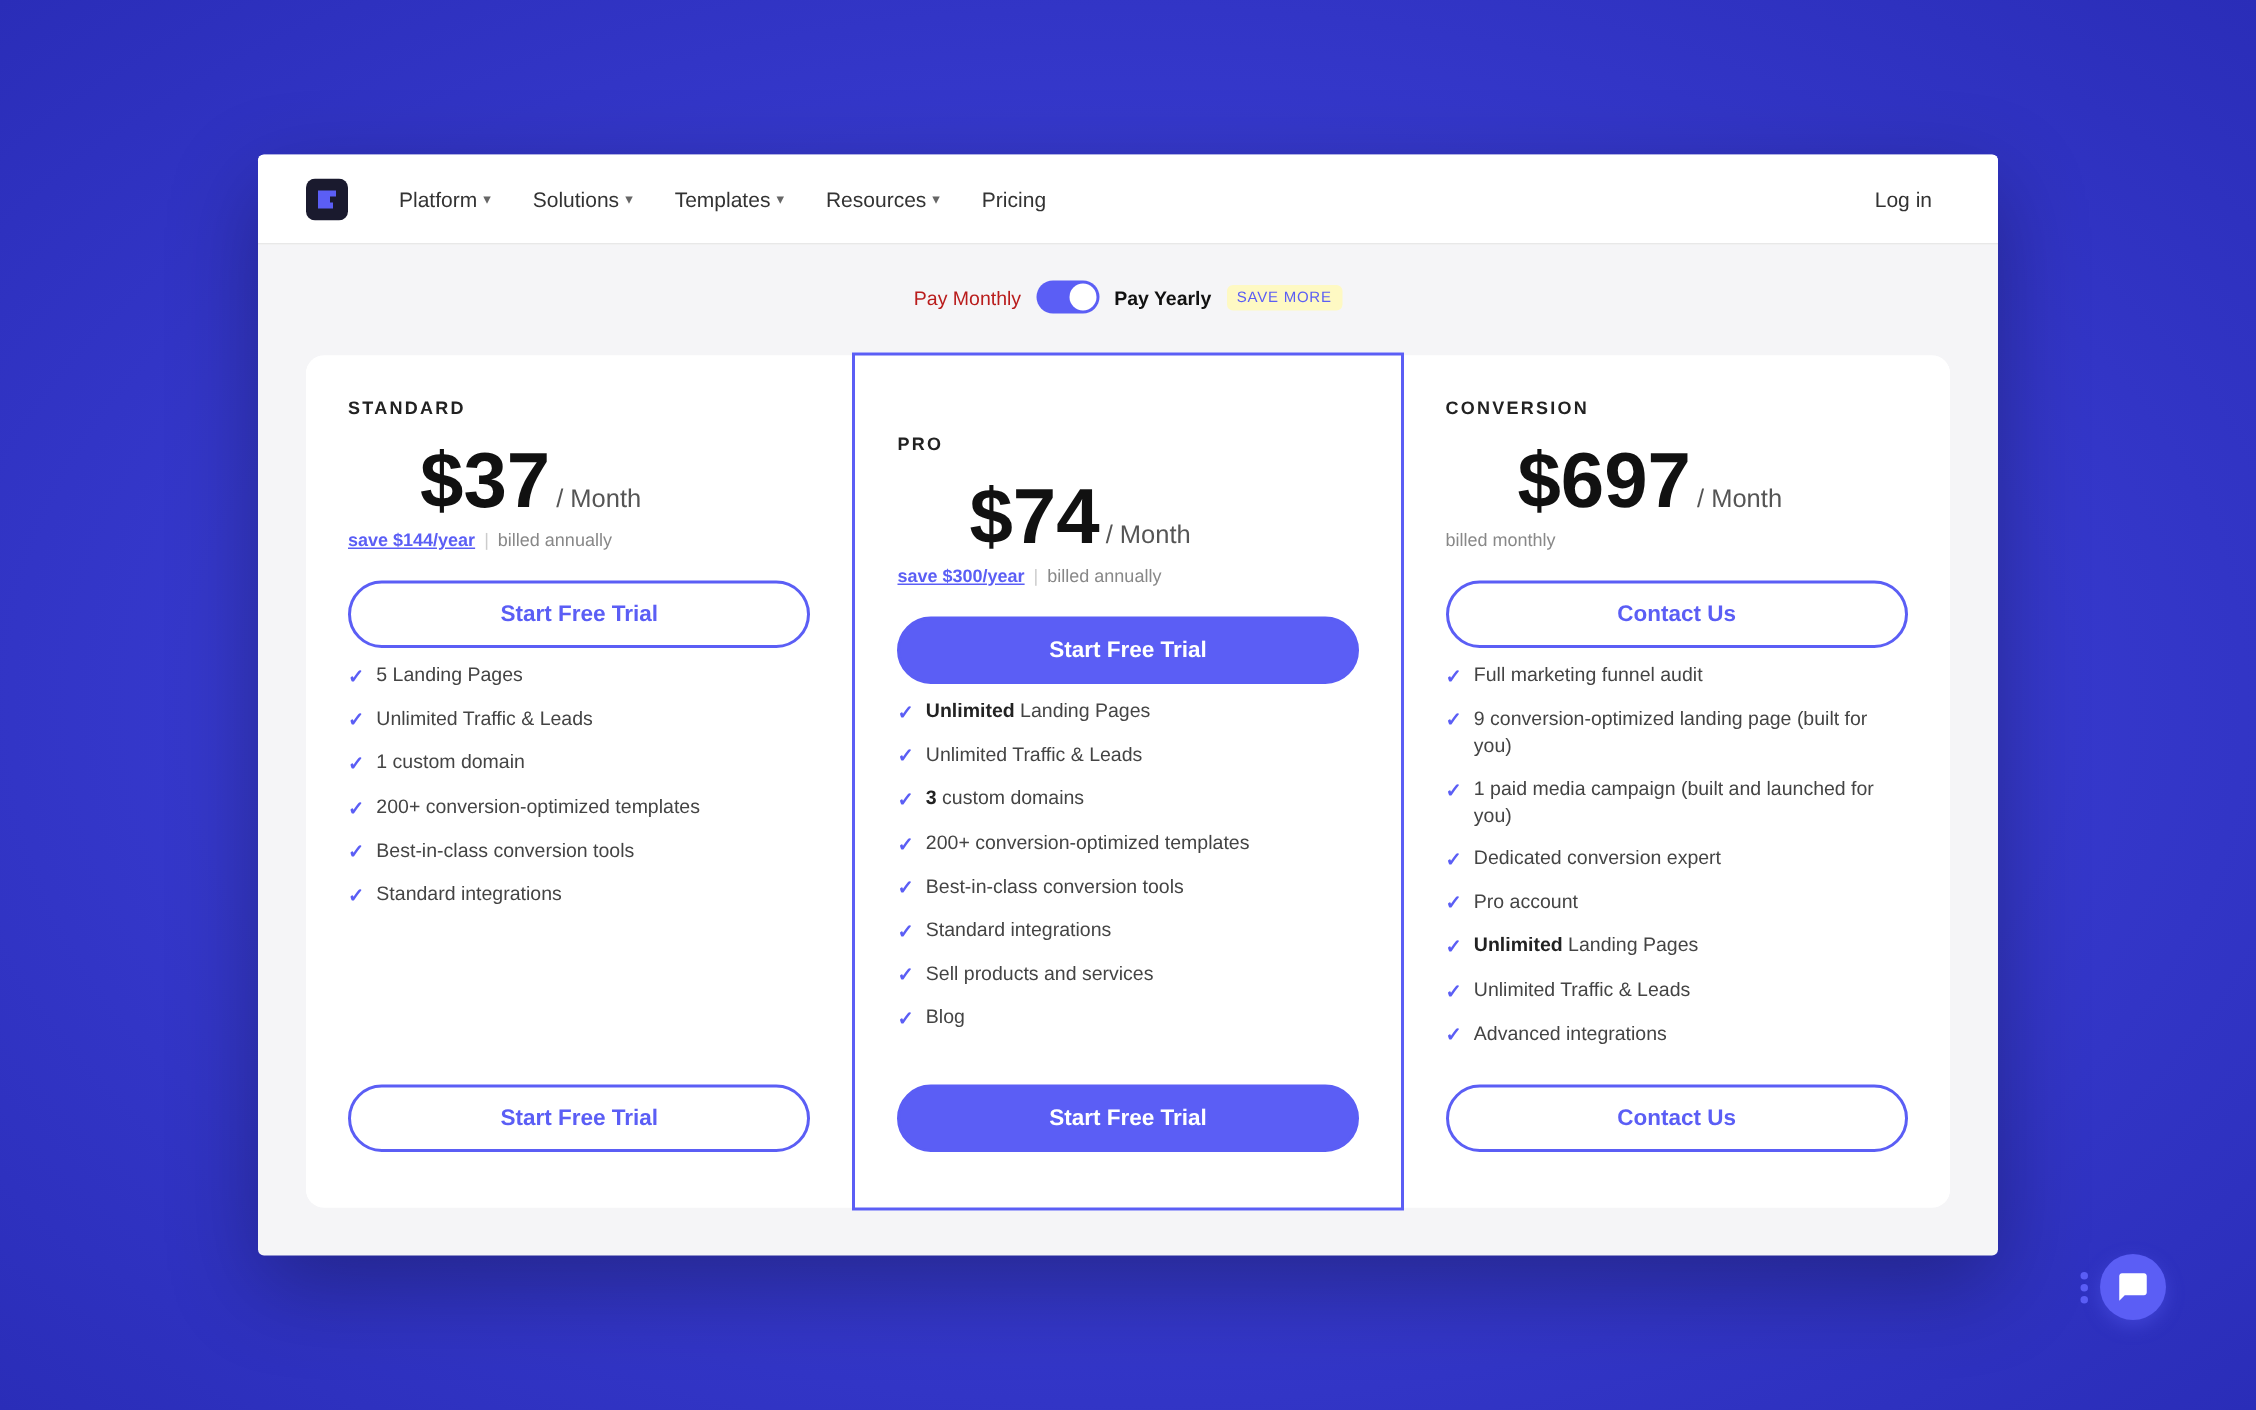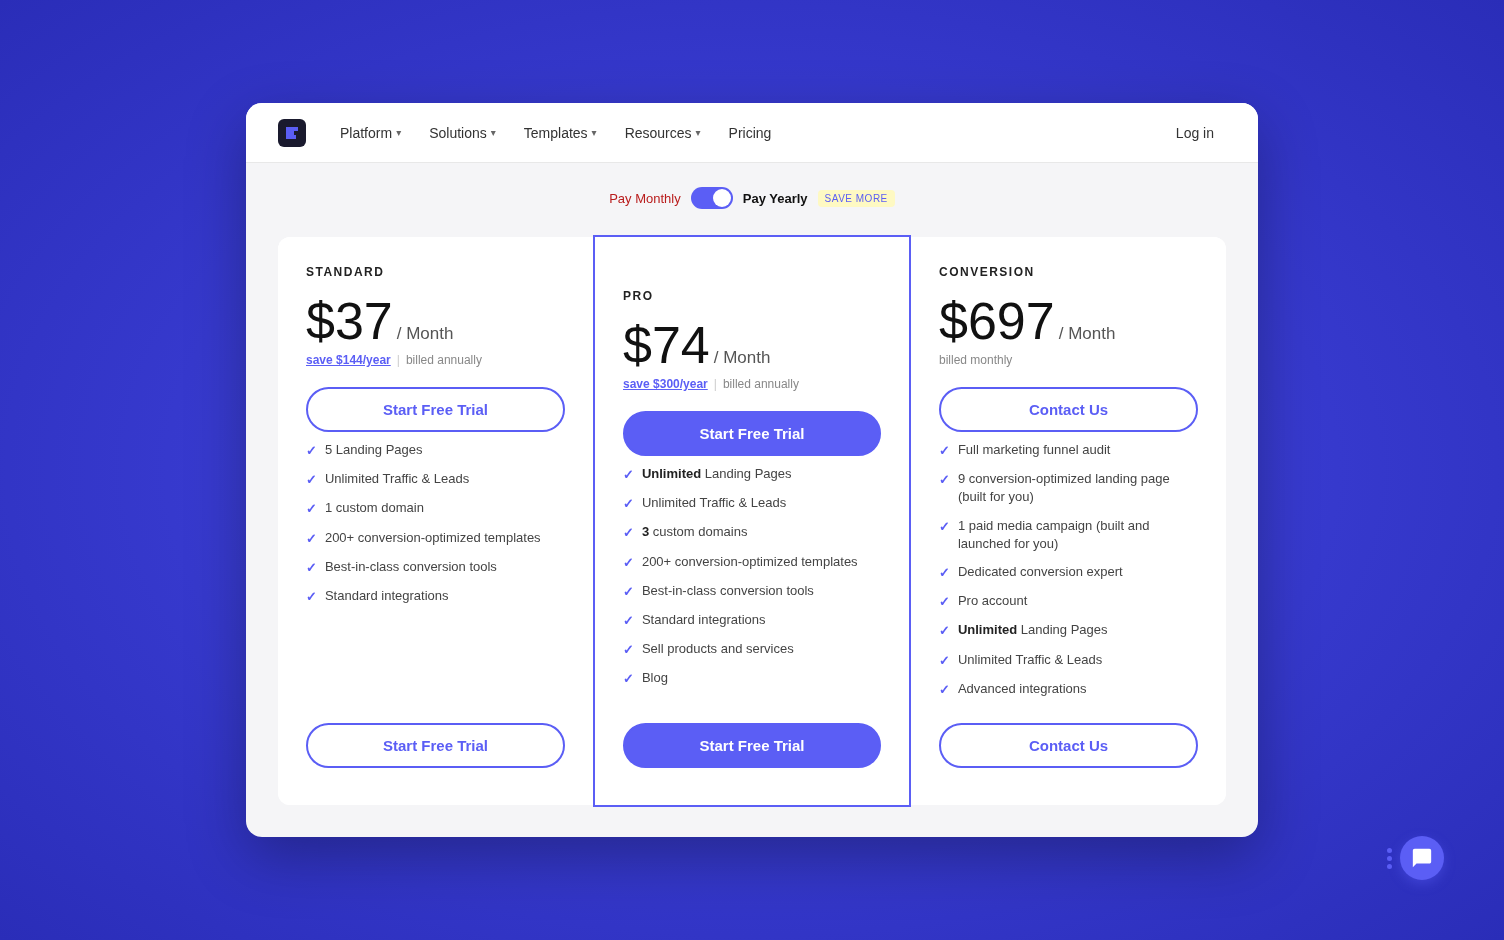--- a/index.html
+++ b/index.html
@@ -9,22 +9,22 @@
       background: radial-gradient(ellipse at center, #5a5ef8 0%, #3a3dd4 40%, #2a2db8 100%);
       min-height: 100vh;
       display: flex;
       align-items: center;
       justify-content: center;
       padding: 40px;
     }
 
     .app-window {
       background: #f5f5f7;
-      border-radius: 16px;
-      width: 1012px;
+      border-radius: 4px;
+      width: 1160px;
       max-width: 100%;
       overflow: hidden;
       box-shadow: 0 20px 60px rgba(0,0,0,0.3);
     }
 
     
     .navbar {
       background: #fff;
       display: flex;
       align-items: center;
@@ -174,23 +174,24 @@
     }
 
     .price-row {
       display: flex;
       align-items: baseline;
       gap: 4px;
       margin-bottom: 6px;
     }
     .price-amount {
       font-size: 52px;
-      font-weight: 400;
+      font-weight: 700;
       color: #111;
       line-height: 1;
+      margin-left: 48px;
     }
     .price-period {
       font-size: 17px;
       color: #555;
     }
 
     .price-note {
       font-size: 12px;
       color: #888;
       margin-bottom: 20px;

